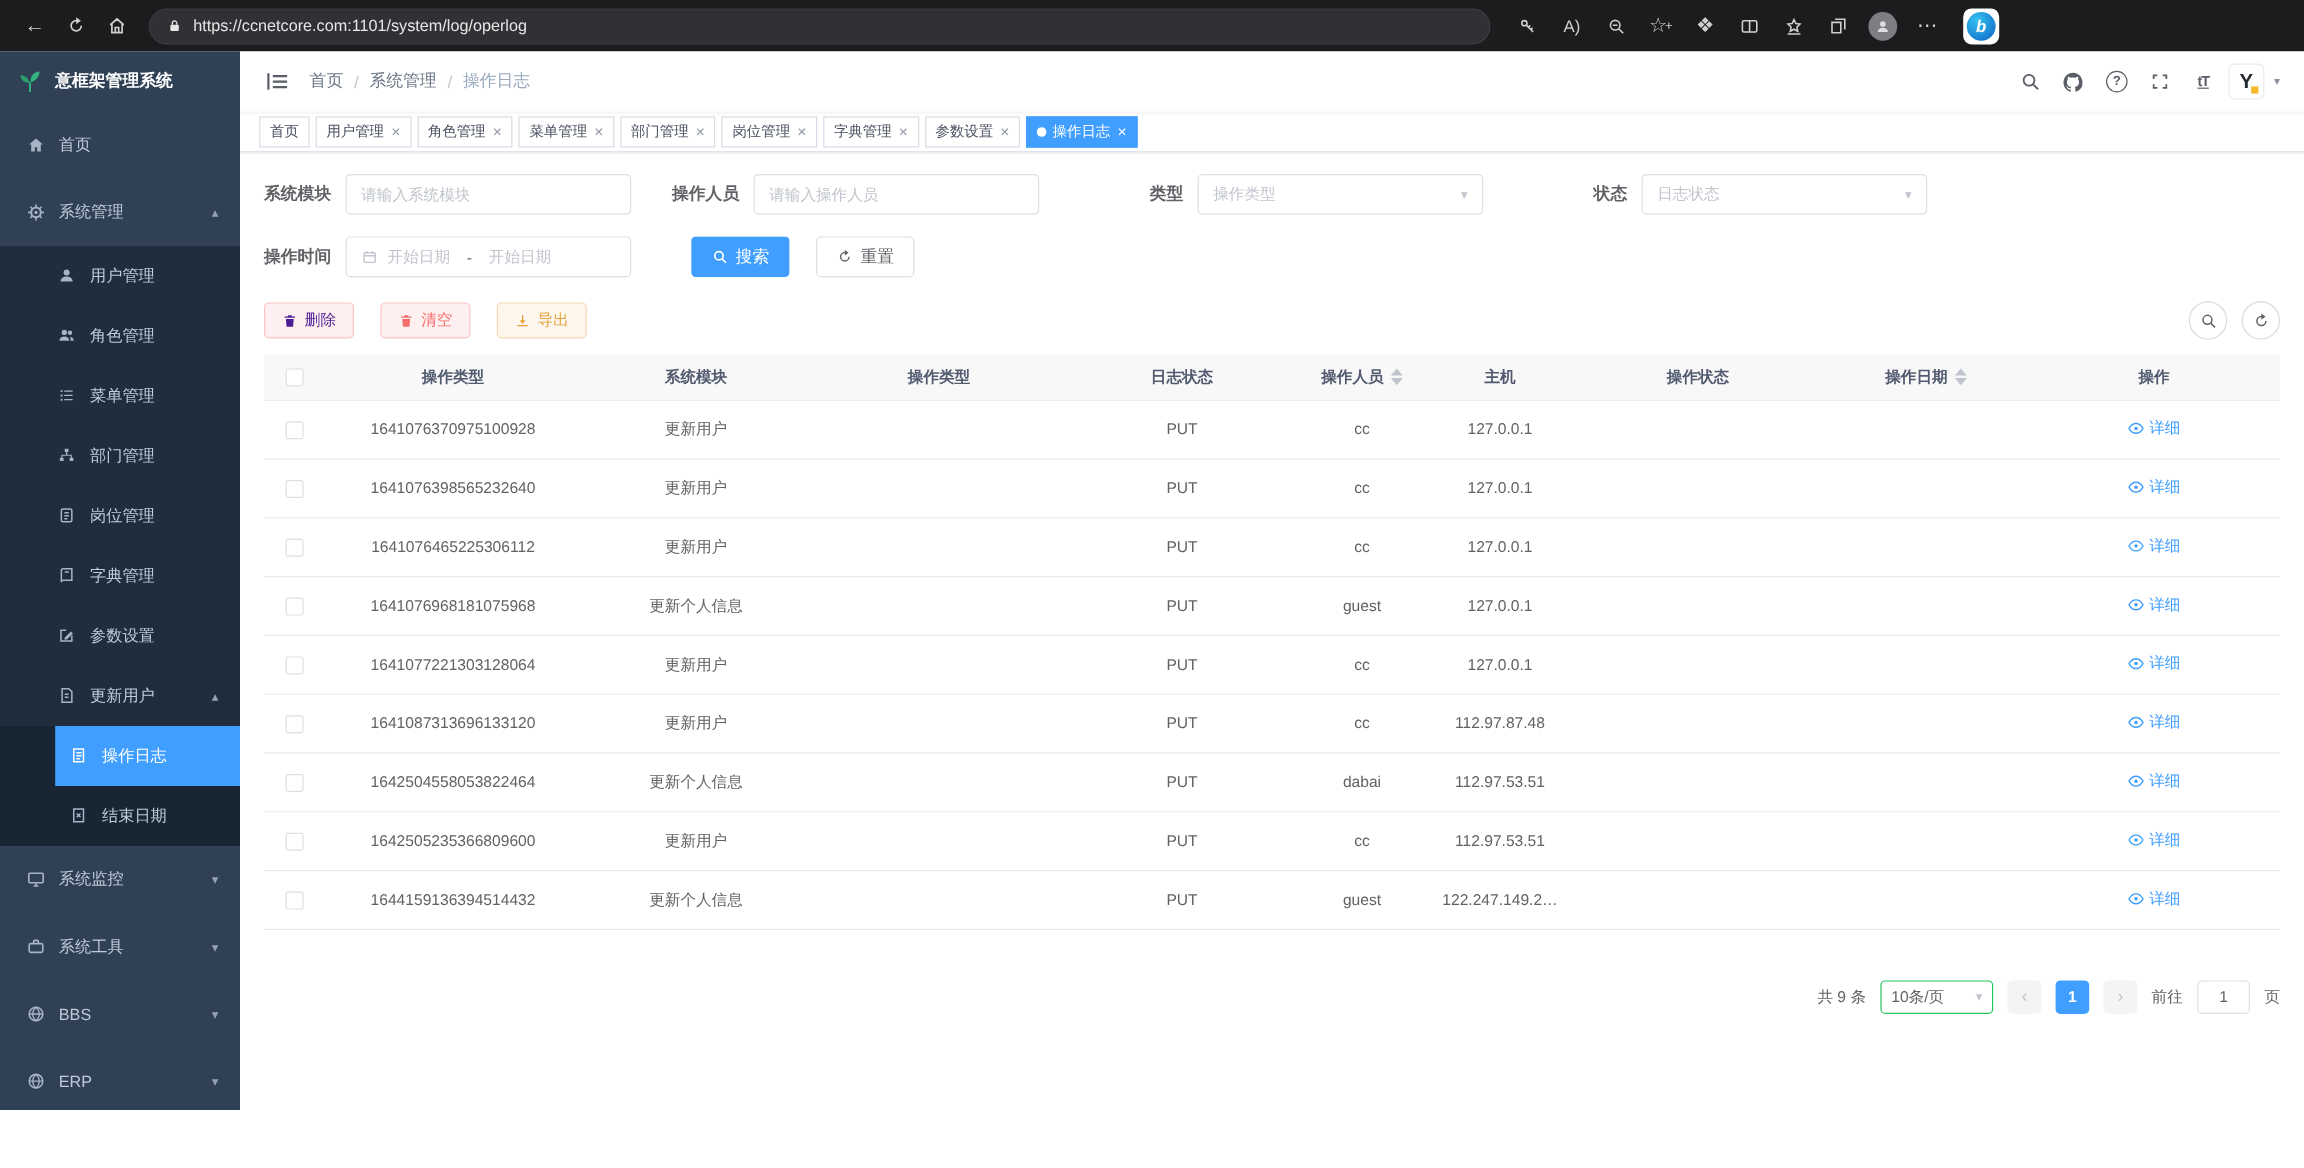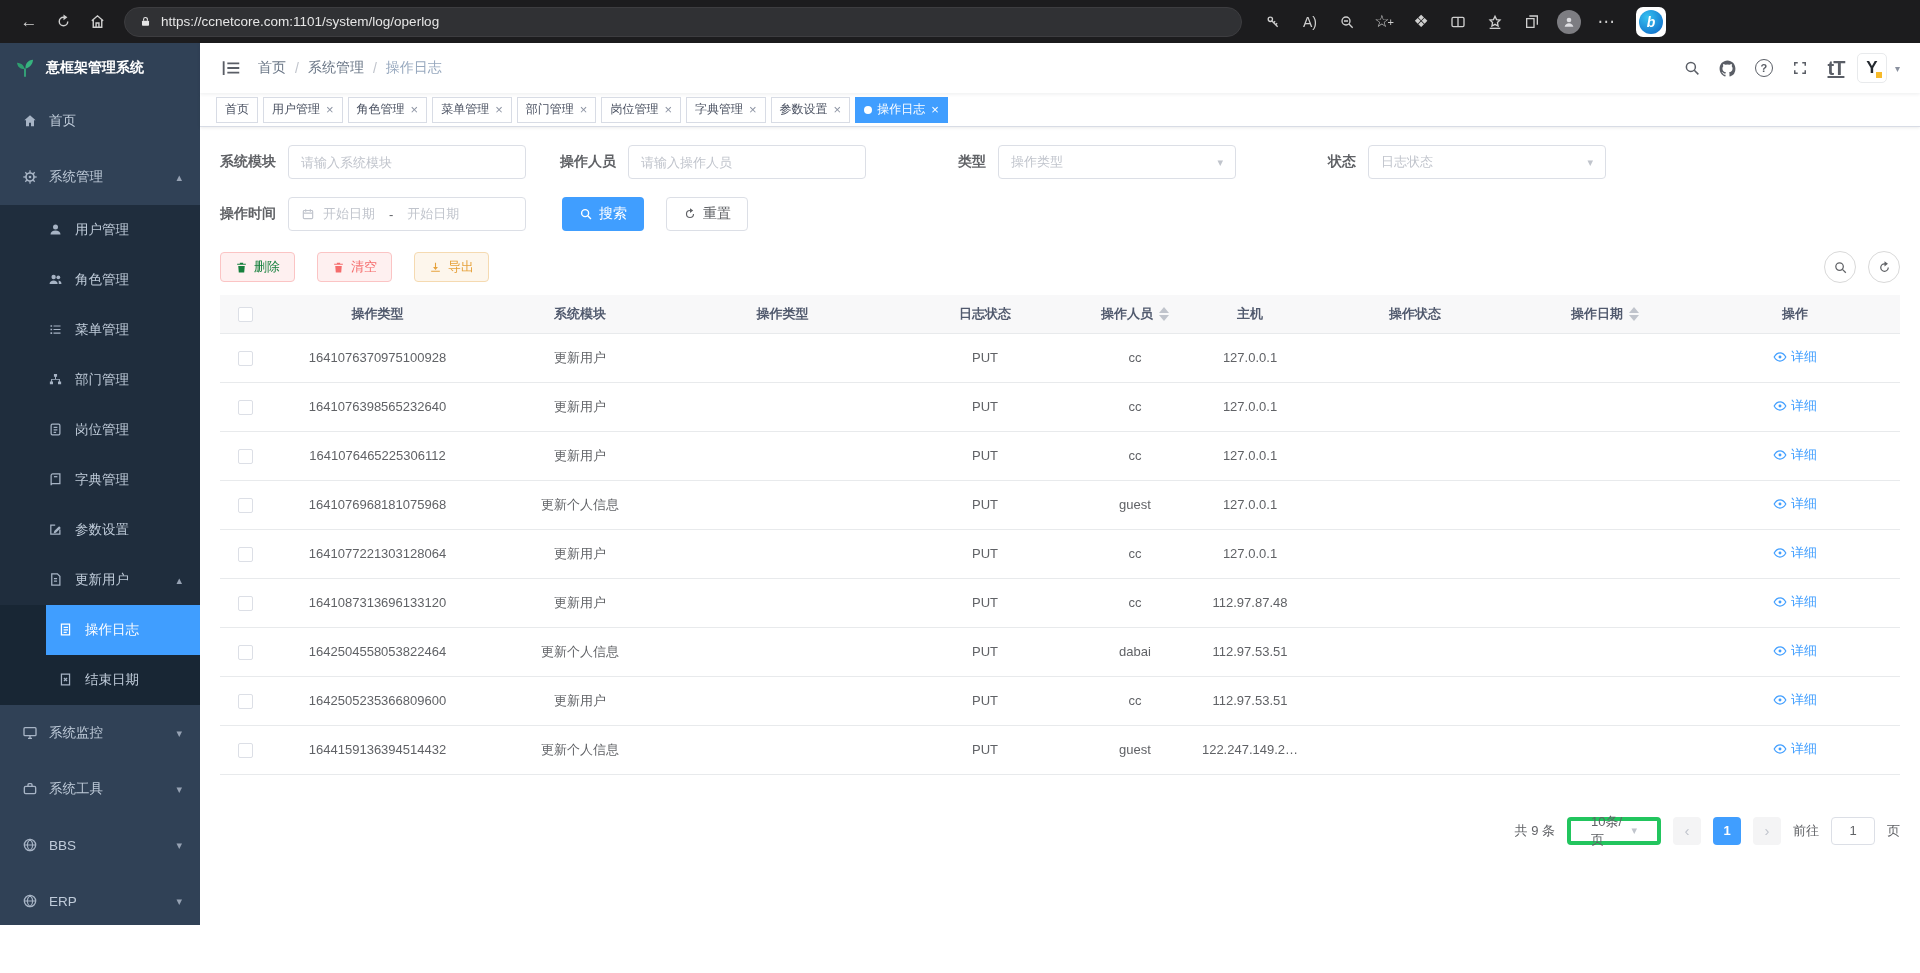--- a/index.html
+++ b/index.html
@@ -37,21 +37,21 @@
 
 .navbar { height:50px; flex:none; display:flex; align-items:center; padding:0 20px; box-shadow:0 1px 4px rgba(0,21,41,.08); position:relative; z-index:3; background:#fff; }
 .hamburger { width:22px; height:22px; color:#5a5e66; margin-right:16px; cursor:pointer; }
 .crumb { display:flex; align-items:center; gap:9px; font-size:14px; }
 .crumb .lnk { color:#6b7787; cursor:pointer; }
 .crumb .sep { color:#c0c4cc; }
 .crumb .cur { color:#97a8be; }
 .nav-right { margin-left:auto; display:flex; align-items:center; gap:6px; color:#5a5e66; }
 .nav-ic { width:30px; height:30px; display:flex; align-items:center; justify-content:center; cursor:pointer; }
 .qmark { width:18px; height:18px; border:1.5px solid #5a5e66; border-radius:50%; font-size:11px; font-weight:bold; display:flex; align-items:center; justify-content:center; }
-.ysize { font-size:20px; font-weight:bold; letter-spacing:-1px;text-decoration:underline; }
+.ysize { font-size:12px; font-weight:bold; letter-spacing:-1px;text-decoration:underline; }
 .yavatar { width:30px; height:30px; border-radius:5px; background:#fff; border:1px solid #e8eaec; display:flex; align-items:center; justify-content:center; font-weight:bold; font-size:17px; color:#24292f; position:relative; cursor:pointer; }
 .yavatar::after { content:""; position:absolute; right:4px; bottom:4px; width:6px; height:6px; background:#f7ba2a; }
 .nav-caret { font-size:10px; color:#8a919f; margin-left:2px; cursor:pointer; }
 
 
 .tags { height:34px; flex:none; display:flex; align-items:center; padding:0 16px; gap:5px; border-bottom:1px solid #d8dce5; box-shadow:0 1px 3px 0 rgba(0,0,0,.08); position:relative; z-index:2; background:#fff; }
 .tag { height:26px; display:inline-flex; align-items:center; gap:5px; padding:0 8px; border:1px solid #d8dce5; background:#fff; color:#495060; font-size:12px; cursor:pointer; white-space:nowrap; }
 .tag .x { font-size:13px; color:#8d94a3; margin-left:1px; cursor:pointer; }
 .tag.active { background:#409eff; border-color:#409eff; color:#fff; }
 .tag.active .x { color:#fff; }
@@ -68,45 +68,45 @@
 .ph { color:#c0c4cc; }
 .car { color:#c0c4cc; font-size:11px; }
 .fdate { gap:8px; }
 .fdate .cal { color:#c0c4cc; flex:none; }
 .fdate .sep { color:#606266; margin:0 6px; }
 .mr34 { margin-right:34px; }
 .ml62 { margin-left:92px; }
 
 
 .btn { display:inline-flex; align-items:center; gap:6px; border-radius:4px; cursor:pointer; border:1px solid transparent; white-space:nowrap; }
-.btn-search { background:#409eff; color:#fff; height:34px; padding:0 16px; font-size:14px; margin-left:36px; }
+.btn-search { background:#409eff; color:#fff; height:34px; padding:0 16px; font-size:14px; margin-left:50px; }
 .btn-reset { background:#fff; border-color:#dcdfe6; color:#606266; height:34px; padding:0 16px; font-size:14px; margin-left:22px; }
 .btn-sm { height:30px; padding:0 14px; font-size:13px; }
-.btn-del { background:#fef0f0; border-color:#fbc4c4; color:#15803d; cursor:not-allowed; }
+.btn-del { background:#fef0f0; border-color:#fbc4c4; color:#4c1d95; cursor:not-allowed; }
 .btn-clear { background:#fef0f0; border-color:#fbc4c4; color:#f56c6c; }
 .btn-export { background:#fdf6ec; border-color:#f5dab1; color:#e6a23c; }
 .btnrow { padding:2px 20px 0; display:flex; align-items:center; gap:22px; flex:none; }
 .btnrow-right { margin-left:auto; display:flex; gap:12px; }
 .circle-btn { width:32px; height:32px; border-radius:50%; border:1px solid #d9d9d9; background:#fff; display:flex; align-items:center; justify-content:center; color:#606266; cursor:pointer; }
 
 
 .tablewrap { padding:12px 20px 0; flex:none; }
 table { width:100%; border-collapse:collapse; table-layout:fixed; }
 th { height:38px; background:#f8f8f9; color:#515a6e; font-size:13px; font-weight:bold; border-bottom:1px solid #e8eaec; text-align:center; }
 td { height:49px; color:#606266; font-size:13px; border-bottom:1px solid #e8eaec; text-align:center; overflow:hidden; text-overflow:ellipsis; white-space:nowrap; }
 .cb { width:15px; height:15px; border:1px solid #dcdfe6; border-radius:2px; display:inline-block; background:#fff; cursor:pointer; vertical-align:middle; }
 .sorters { display:inline-flex; flex-direction:column; margin-left:6px; vertical-align:middle; gap:2px; }
 .sorters i { width:0; height:0; border-left:5px solid transparent; border-right:5px solid transparent; display:block; }
 .sorters .up { border-bottom:6px solid #c0c4cc; }
 .sorters .dn { border-top:6px solid #c0c4cc; }
 .detail { color:#409eff; display:inline-flex; align-items:center; gap:4px; cursor:pointer; font-size:13px; }
 
 
 .pager { display:flex; align-items:center; justify-content:flex-end; padding:42px 20px 0; gap:12px; color:#606266; font-size:13px; flex:none; }
-.psel { width:94px; height:28px; border:4px solid #22c55e; border-radius:4px; display:flex; align-items:center; justify-content:space-between; padding:0 20px; cursor:pointer; background:#fff; }
+.psel { width:94px; height:28px; border:1px solid #22c55e; border-radius:4px; display:flex; align-items:center; justify-content:space-between; padding:0 8px; cursor:pointer; background:#fff; }
 .pbtn { width:28px; height:28px; border-radius:4px; background:#f4f4f5; color:#c0c4cc; display:flex; align-items:center; justify-content:center; font-size:15px; cursor:pointer; }
 .pcur { background:#409eff; color:#fff; font-weight:bold; font-size:13px; }
 .pgoto { width:44px; height:28px; border:1px solid #dcdfe6; border-radius:4px; text-align:center; color:#606266; font-size:13px; outline:none; }
 </style>
 </head>
 <body>
 
 <div class="browser">
   <span class="b-ic">←</span>
   <span class="b-ic">

